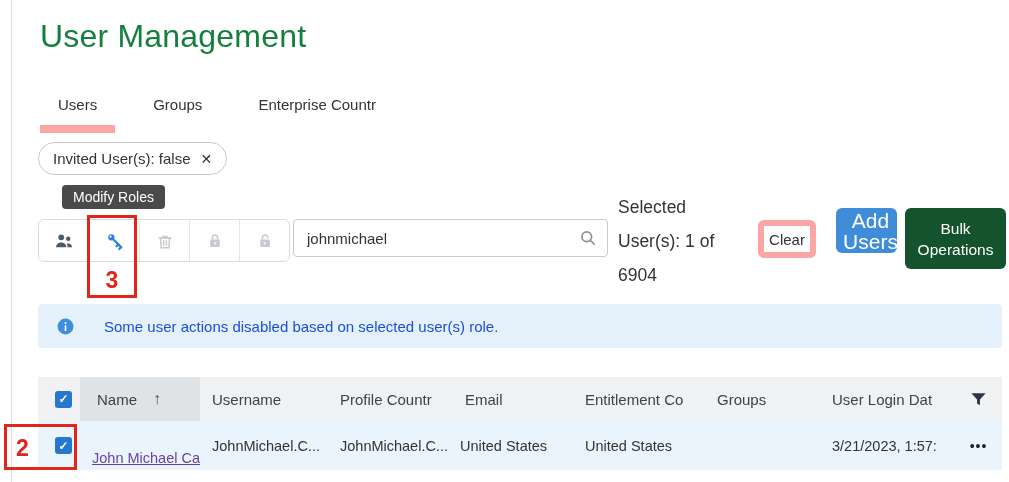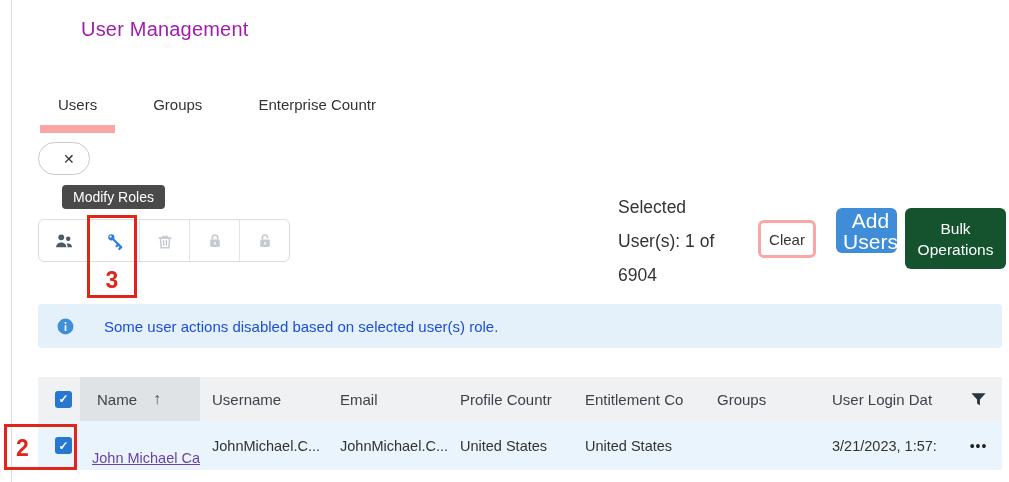--- a/index.html
+++ b/index.html
@@ -1,20 +1,20 @@
 <!DOCTYPE html>
 <html><head>
 <meta charset="utf-8">
 <style>
   * { margin:0; padding:0; box-sizing:border-box; }
   body { font-family:"Liberation Sans", sans-serif; background:#fff; }
   .stage { position:relative; width:1009px; height:482px; background:#fff; overflow:hidden; }
   .left-frame-line { position:absolute; left:11px; top:0; width:1px; height:482px; background:#dcdcdc; }
 
-  .page-title { position:absolute; left:40px; top:18px; font-size:20px; color:#a21caf; letter-spacing:.2px;margin-left:41px; }
+  .page-title { position:absolute; left:40px; top:18px; font-size:32px; color:#15803d; letter-spacing:.2px; }
 
   .tabs { position:absolute; left:40px; top:88px; display:flex; }
   .tab { padding:8px 18px 12px 18px; font-size:15px; color:#333; cursor:pointer; }
   .tab.active { border-bottom:8px solid #fca5a5; }
   .tab + .tab { margin-left:20px; }
 
   .chip { position:absolute; left:38px; top:142px; height:33px; display:inline-flex; align-items:center;
           border:1px solid #c9c9c9; border-radius:17px; padding:0 14px; font-size:15px; color:#333; background:#fff; }
   .chip .x { margin-left:10px; font-size:14px; color:#333; cursor:pointer; }
 
@@ -28,21 +28,21 @@
   .ic-blue { color:#2d7ce0; }
   .ic-dis  { color:#c6cbd1; }
 
   .search-wrap { position:absolute; left:293px; top:219px; width:315px; height:38px; }
   .search-wrap input { width:100%; height:100%; border:1px solid #c6ccd2; border-radius:4px; padding:0 40px 0 13px;
                        font-size:15px; color:#333; font-family:"Liberation Sans", sans-serif; outline:none; }
   .search-ic { position:absolute; right:10px; top:9px; color:#8a9096; }
 
   .sel-summary { position:absolute; left:618px; top:190px; width:118px; font-size:17.5px; line-height:34px; color:#333; }
 
-  .btn-clear { position:absolute; left:758px; top:220px; width:58px; height:38px; background:#fff; border:3px solid #fca5a5;
+  .btn-clear { position:absolute; left:758px; top:220px; width:58px; height:38px; background:#fff; border:6px solid #fca5a5;
                border-radius:6px; font-size:15px; color:#333; display:flex; align-items:center; justify-content:center; cursor:pointer; }
   .btn-add { position:absolute; left:836px; top:208px; width:61px; height:45px; background:#3f8dd9; border:none; border-radius:6px;
              color:#fff; font-size:21px; line-height:21px; display:flex; align-items:center; justify-content:center;
              text-align:center; cursor:pointer; font-family:"Liberation Sans", sans-serif;padding-left:8px; }
   .btn-bulk { position:absolute; left:905px; top:208px; width:101px; height:61px; background:#14532d; border:none; border-radius:6px;
               color:#fff; font-size:15.5px; line-height:21px; display:flex; align-items:center; justify-content:center;
               text-align:center; cursor:pointer; font-family:"Liberation Sans", sans-serif; padding:0 10px; }
 
   .banner { position:absolute; left:38px; top:304px; width:964px; height:44px; background:#e4f1fb; border-radius:4px;
             display:flex; align-items:center; padding:0 18px; }
@@ -89,20 +89,21 @@
 
   <div class="page-title">User Management</div>
 
   <div class="tabs">
     <div class="tab active">Users</div>
     <div class="tab">Groups</div>
     <div class="tab">Enterprise Countr</div>
   </div>
 
   <div class="chip">
+    <span>Invited User(s): false</span>
     <span class="x">✕</span>
   </div>
 
   <div class="tooltip">Modify Roles</div>
 
   <div class="icon-toolbar">
     <div class="tool-btn">
       <span class="ic-dark">
         <svg width="22" height="22" viewBox="0 0 24 24" fill="currentColor">
           <circle cx="9" cy="8" r="3.2"></circle>
@@ -146,20 +147,29 @@
       <span class="ic-dis">
         <svg width="20" height="20" viewBox="0 0 24 24">
           <path d="M8.8 10.3V8a3.2 3.2 0 0 1 6.4 0v.8" fill="none" stroke="currentColor" stroke-width="2"></path>
           <rect x="6.2" y="10.3" width="11.6" height="9" rx="1.5" fill="currentColor"></rect>
           <rect x="11.2" y="13" width="1.6" height="3.5" rx="0.8" fill="#fff"></rect>
         </svg>
       </span>
     </div>
   </div>
 
+  <div class="search-wrap">
+    <input type="text" value="johnmichael" style="">
+    <span class="search-ic">
+      <svg width="20" height="20" viewBox="0 0 24 24" fill="none" stroke="currentColor" stroke-width="2" stroke-linecap="round">
+        <circle cx="10.5" cy="10.5" r="5.8"></circle>
+        <path d="M15 15l4.5 4.5"></path>
+      </svg>
+    </span>
+  </div>
 
   <div class="sel-summary">Selected User(s): 1 of 6904</div>
 
   <button class="btn-clear">Clear</button>
   <button class="btn-add">Add Users</button>
   <button class="btn-bulk">Bulk Operations</button>
 
   <div class="banner">
     <span>
       <svg width="19" height="19" viewBox="0 0 24 24">
@@ -176,22 +186,22 @@
       <div class="cell c-cb">
         <div class="checkbox">
           <span>✓</span>
         </div>
       </div>
       <div class="cell c-name">
         <span>Name</span>
         <span class="sort-arrow">↑</span>
       </div>
       <div class="cell c-user">Username</div>
+      <div class="cell c-prof">Profile Countr</div>
       <div class="cell c-mail">Email</div>
-      <div class="cell c-prof">Profile Countr</div>
       <div class="cell c-ent">
         <span class="clip-ent">Entitlement Co</span>
       </div>
       <div class="cell c-grp">Groups</div>
       <div class="cell c-log">User Login Dat</div>
       <div class="cell c-act">
         <span>
           <svg width="19" height="19" viewBox="0 0 24 24" fill="#2b3440">
             <path d="M3 4h18l-7.2 8v7.3L10.2 17v-5z"></path>
           </svg>

